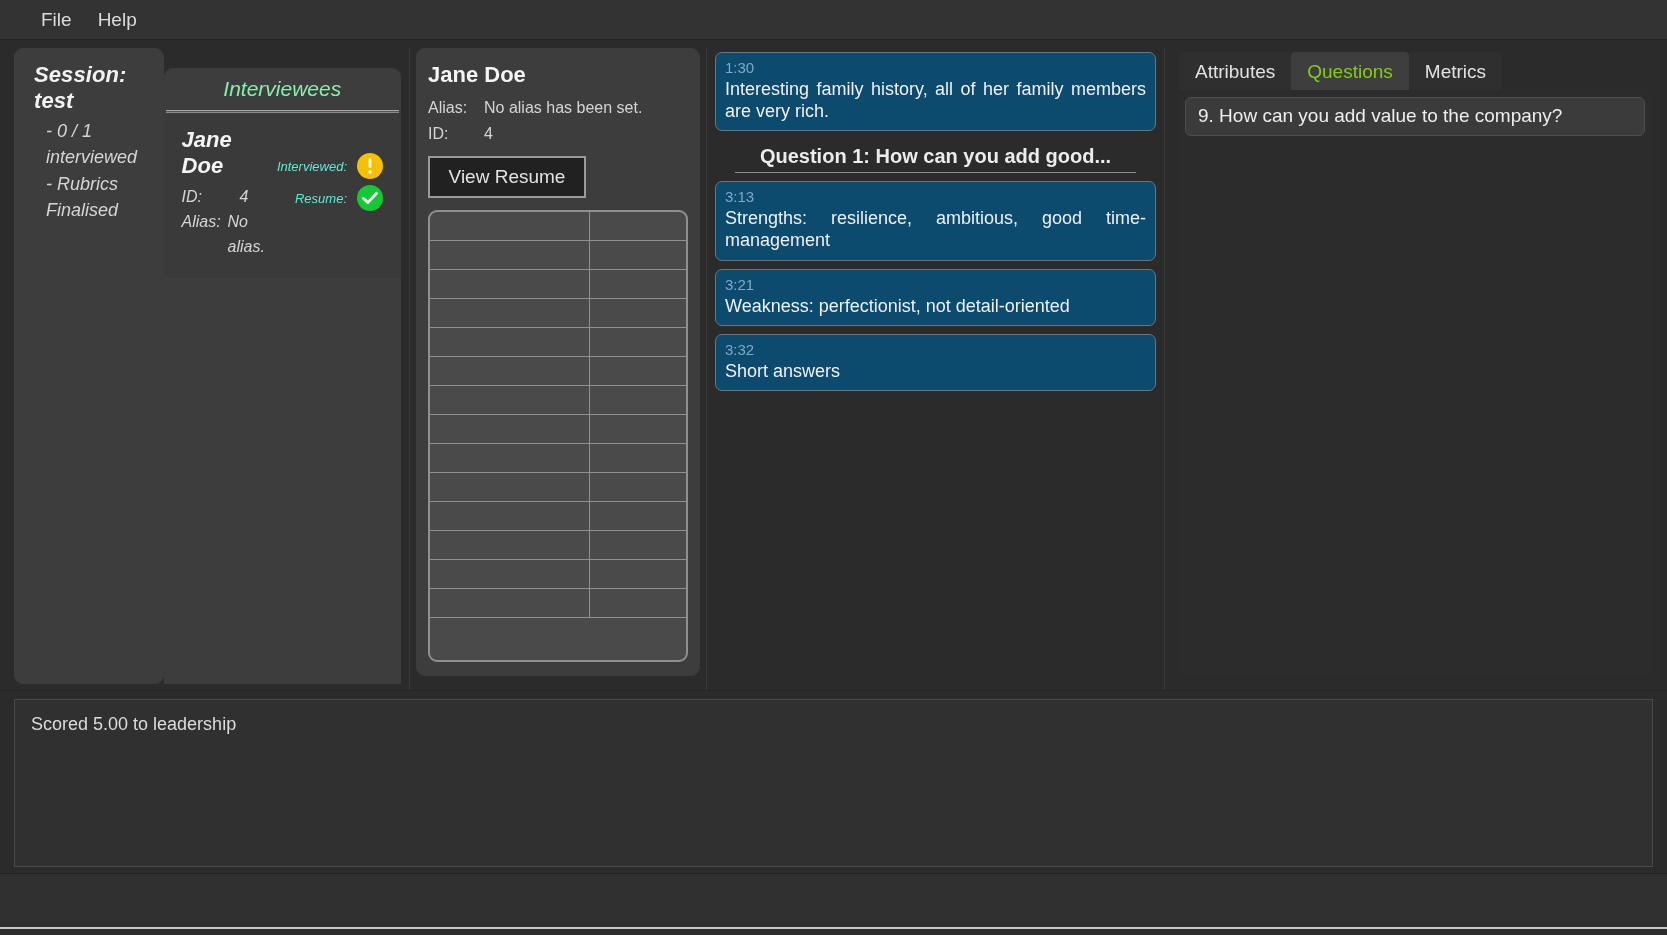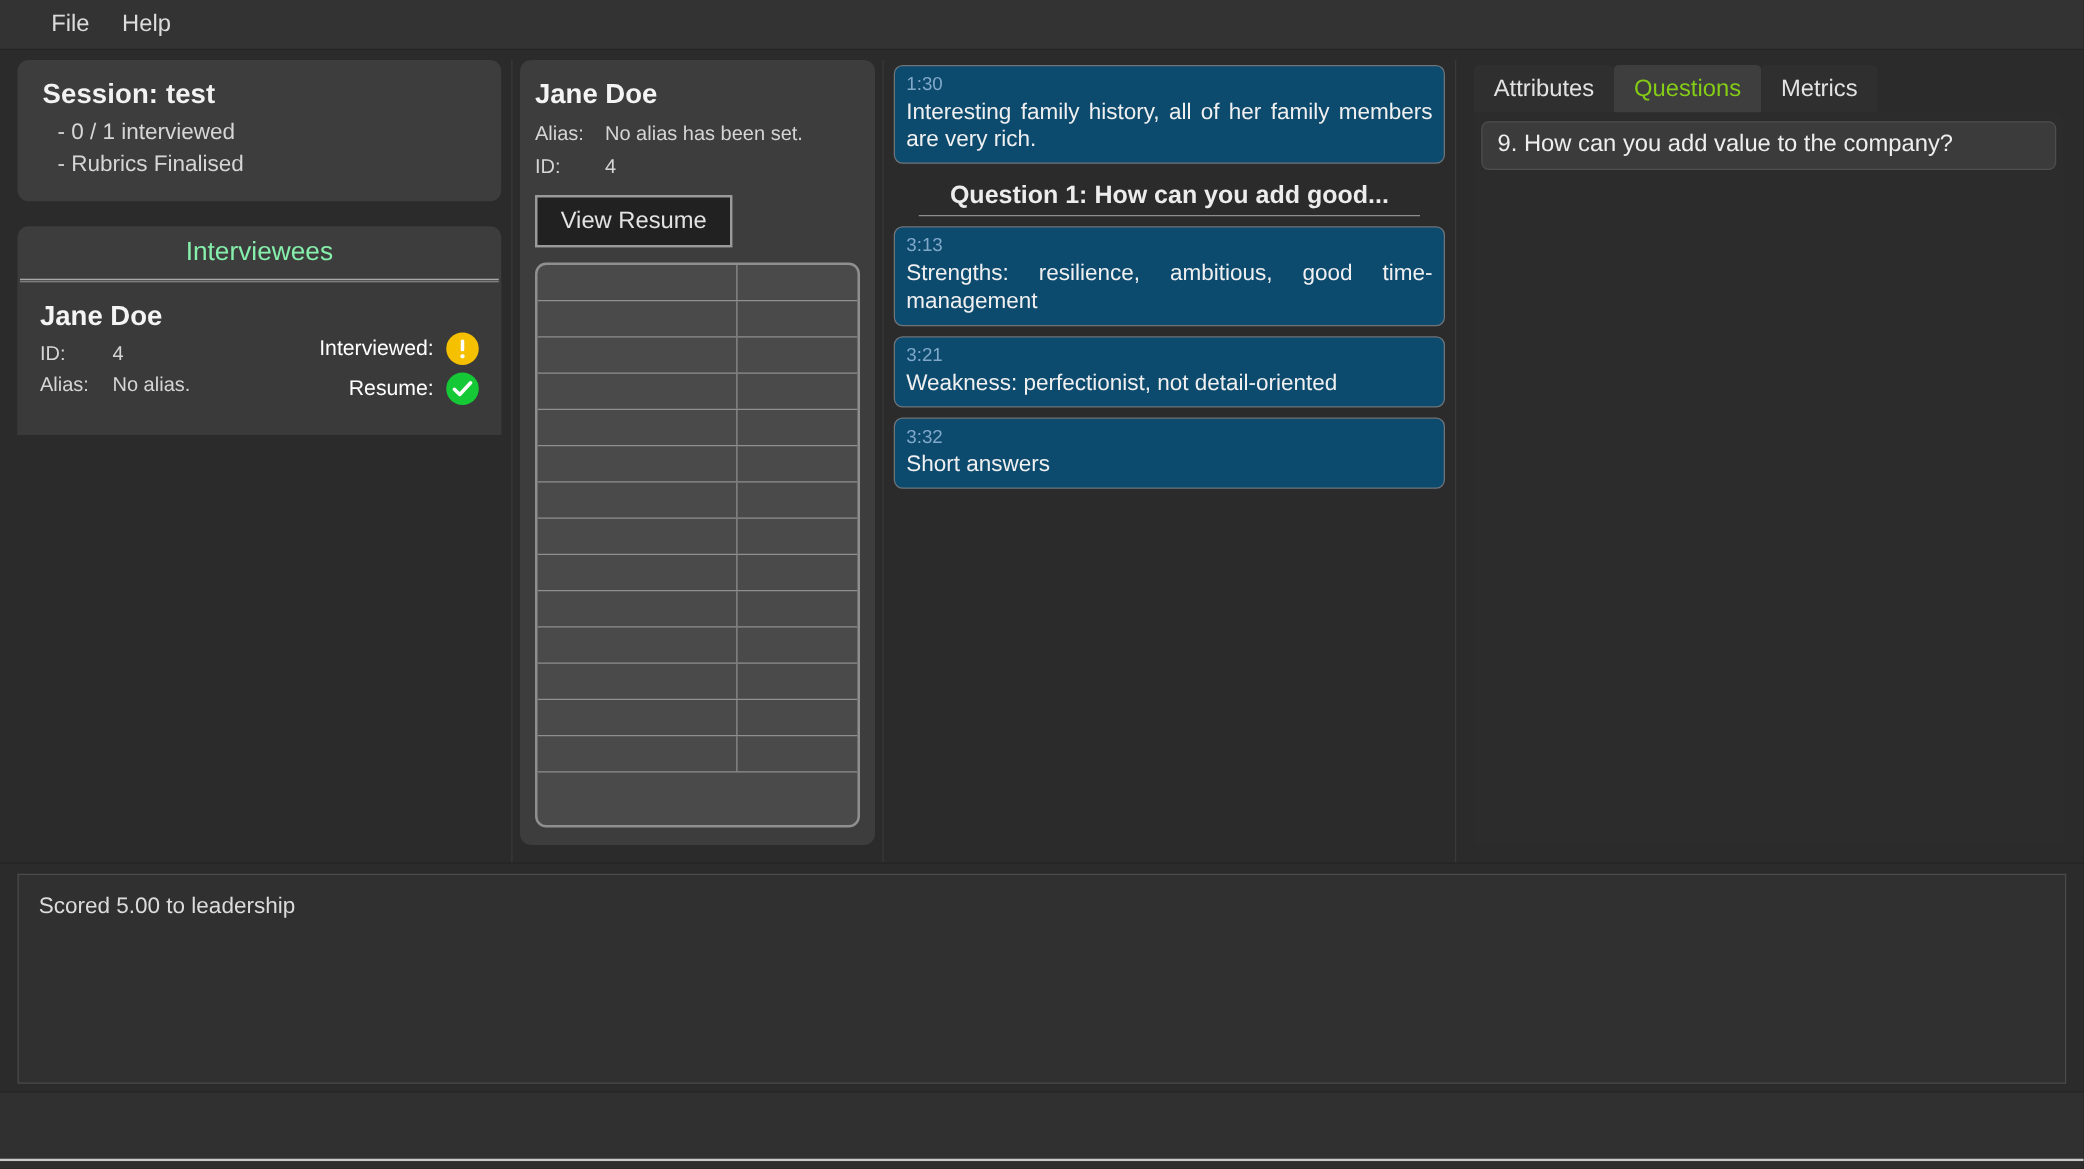--- a/index.html
+++ b/index.html
@@ -55,23 +55,24 @@
     flex: 0 0 650px;
     height: 650px;
     padding: 8px 6px 0 6px;
   }
 
   
   .col-session {
     width: 404px;
     flex: 0 0 404px;
     display: flex;
-    flex-direction: column;
+    flex-direction: row;
     border-right: 1px solid #3a3a3a;
     padding: 0 8px 6px 8px;
+    font-style: italic;
   }
 
   .card {
     background: #3d3d3d;
     border-radius: 9px;
     padding: 14px 20px 16px 20px;
   }
 
   .session-title {
     font-size: 22px;
@@ -129,21 +130,21 @@
   .iv-field .k { width: 58px; }
 
   .iv-right { padding-top: 26px; }
   .iv-stat {
     display: flex;
     align-items: center;
     justify-content: flex-end;
     gap: 10px;
     margin-bottom: 6px;
   }
-  .iv-stat .lbl { font-size: 17px; color: #ffffff; }
+  .iv-stat .lbl { font-size: 13px; color: #5eead4; }
   .badge {
     width: 26px; height: 26px; border-radius: 50%;
     display: flex; align-items: center; justify-content: center;
     flex: 0 0 26px;
   }
   .badge.warn { background: #f5c000; }
   .badge.ok   { background: #15c936; }
   .badge svg { display: block; }
 
   .col1-filler { flex: 1 1 auto; }

